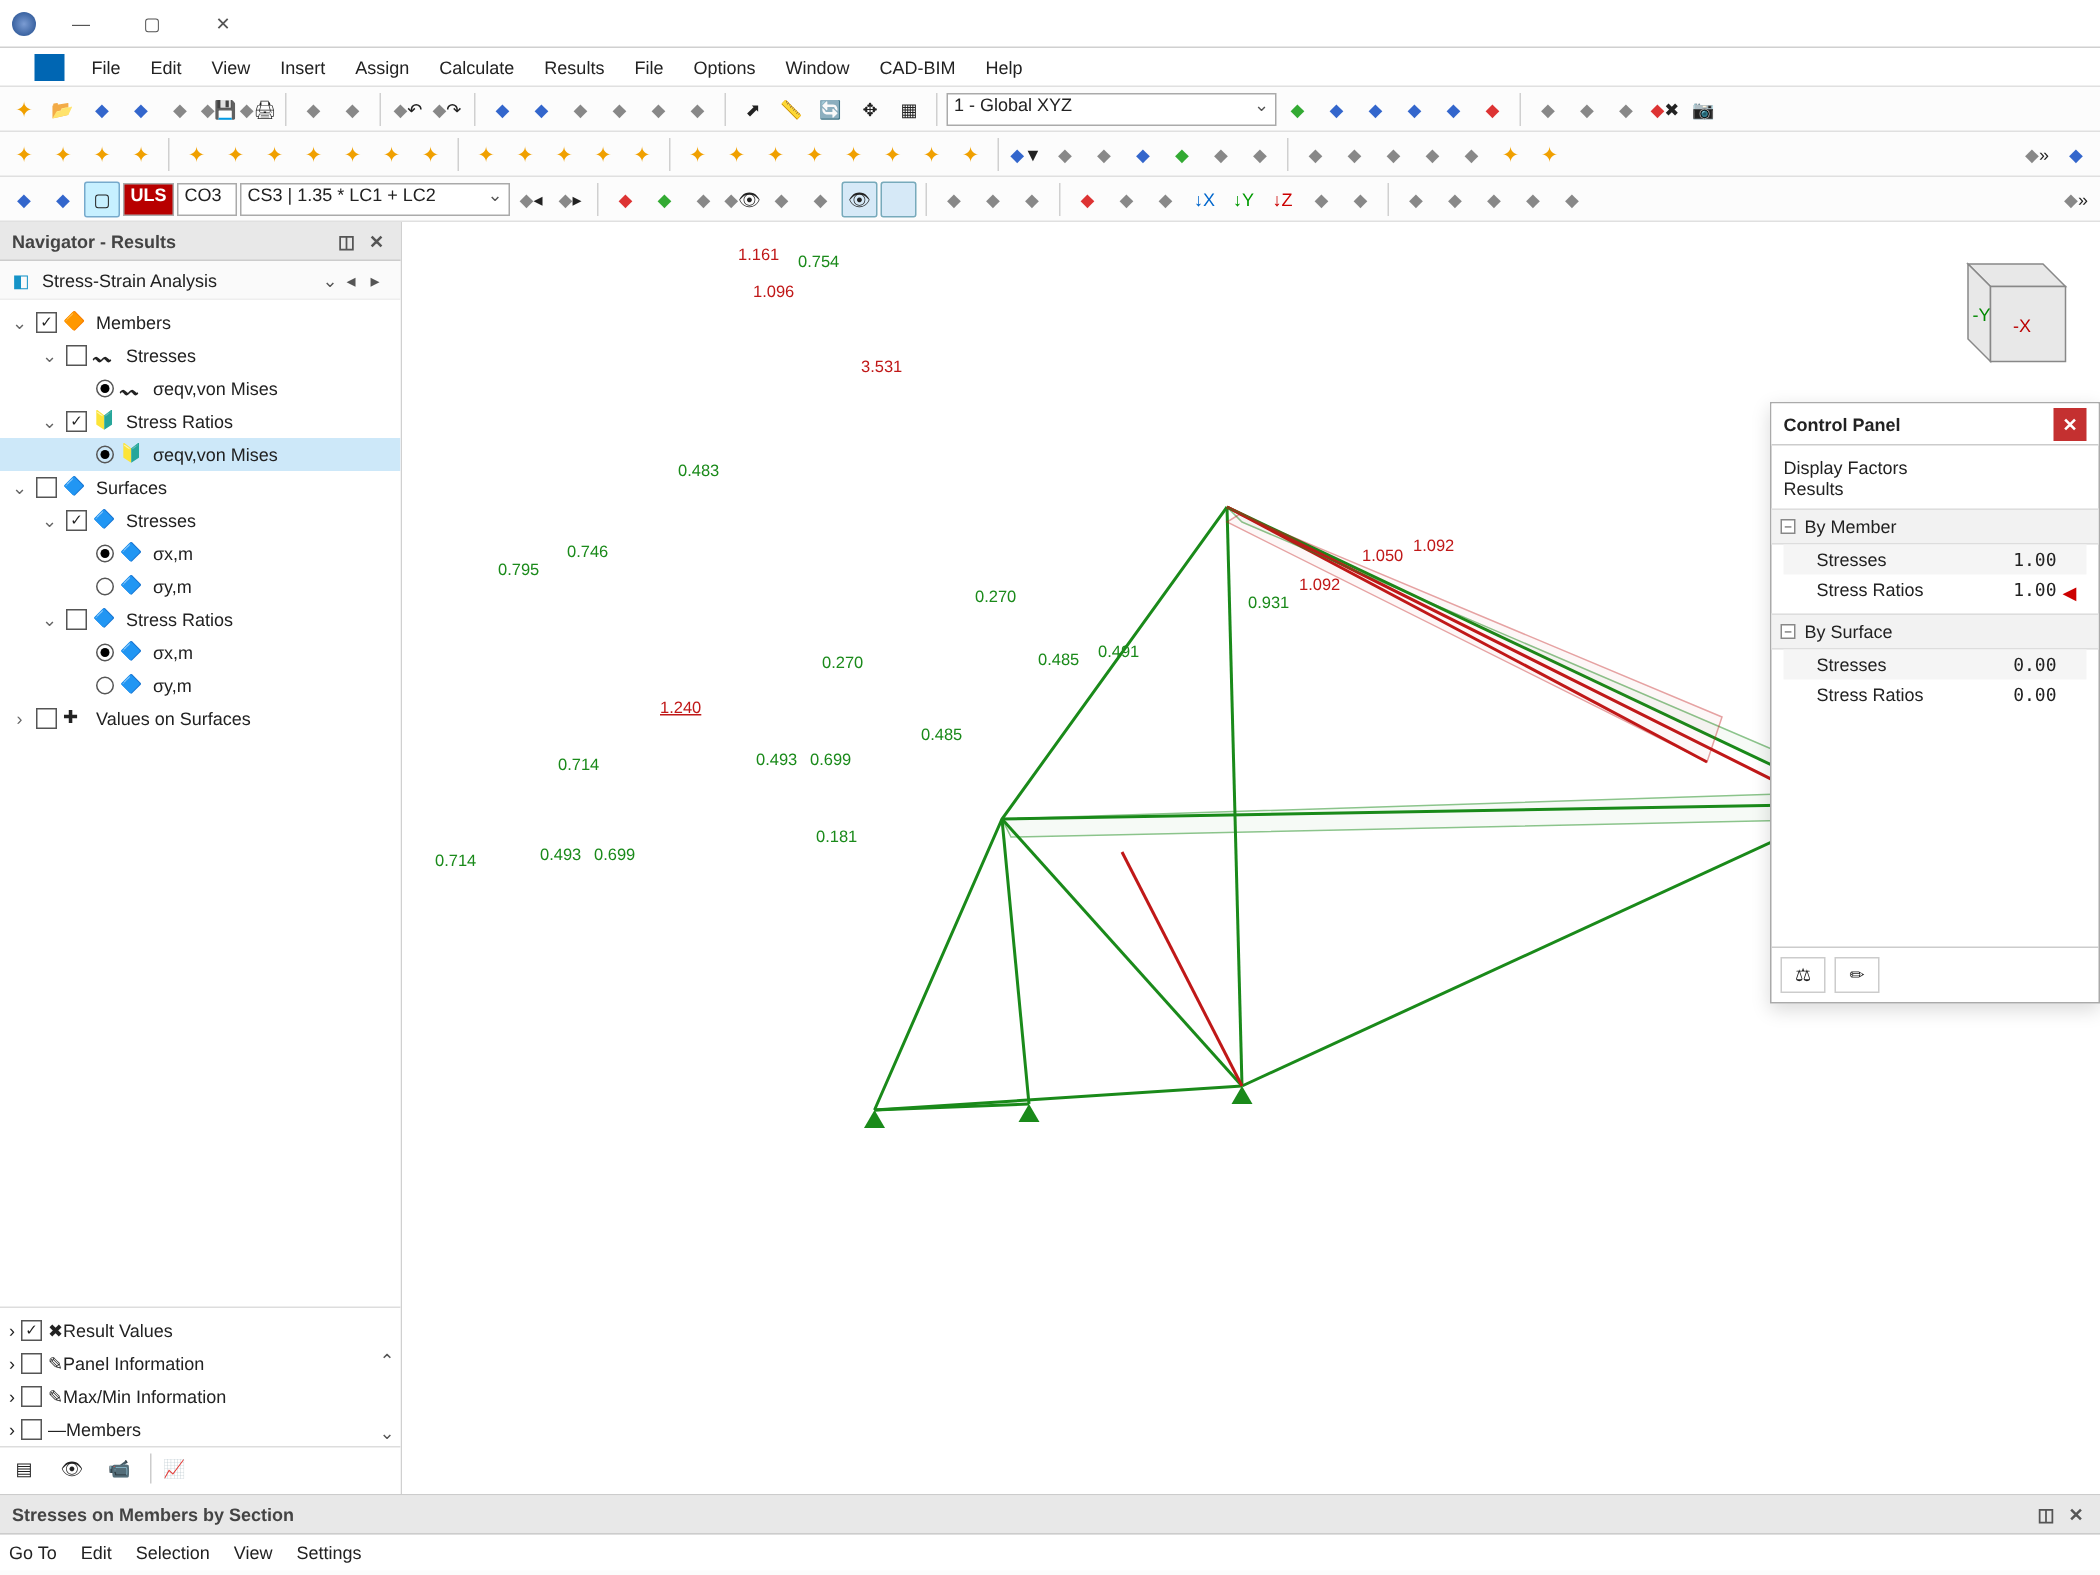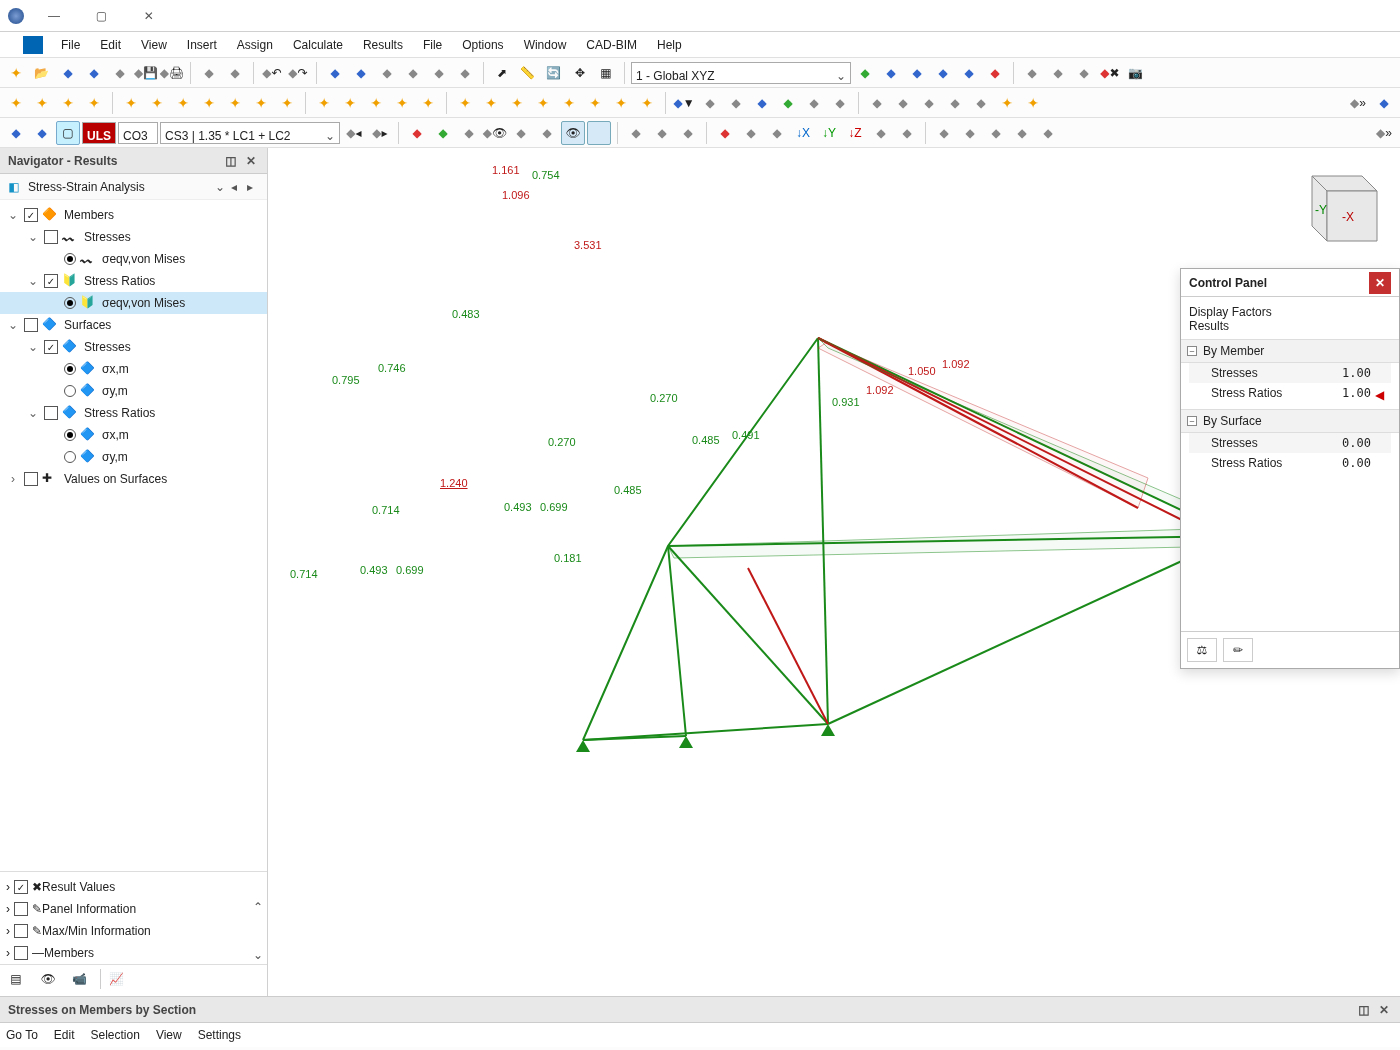--- a/index.html
+++ b/index.html
@@ -12,21 +12,21 @@
   .logo2{width:20px;height:18px;background:#0066b3;margin-right:8px}
   .menubar span{padding:0 10px;color:#222}
   .toolbar{height:30px;background:#fcfcfc;border-bottom:1px solid #e0e0e0;display:flex;align-items:center;padding:0 4px;gap:2px}
   .tbtn{width:24px;height:24px;display:inline-flex;align-items:center;justify-content:center;border:1px solid transparent;border-radius:2px}
   .tbtn.star::before{content:"✦";color:#f0a000;font-size:14px}
   .tbtn.red::before{content:"◆";color:#d33}
   .tbtn.blue::before{content:"◆";color:#36c}
   .tbtn.grn::before{content:"◆";color:#3a3}
   .tbtn.gry::before{content:"◆";color:#888}
   .tsep{width:1px;height:22px;background:#d0d0d0;margin:0 4px}
-  .tsel{height:22px;border:1px solid #aaa;padding:0 4px;display:flex;align-items:flex-end;background:#fff;min-width:120px}
+  .tsel{height:22px;border:1px solid #aaa;padding:0 4px;display:flex;align-items:flex-start;background:#fff;min-width:120px}
   .tsel.uls{background:#b80000;color:#fff;min-width:32px;font-weight:bold;justify-content:center}
   .main{display:flex;height:calc(1050px - 32px - 26px - 30px - 30px - 30px - 30px - 24px)}
   .navpanel{width:268px;border-right:1px solid #d0d0d0;display:flex;flex-direction:column}
   .panelhead{height:26px;background:#e8e8e8;border-bottom:1px solid #ccc;display:flex;align-items:center;padding:0 8px;font-weight:bold;color:#444}
   .panelhead .ctrls{margin-left:auto;display:flex;gap:4px}
   .panelhead .ctrls span{width:16px;height:16px;display:inline-flex;align-items:center;justify-content:center;color:#555;cursor:pointer}
   .navrow{height:26px;display:flex;align-items:center;padding:0 6px;background:#fafafa;border-bottom:1px solid #eee}
   .navrow .ico{width:16px;height:16px;margin-right:6px;display:inline-flex;align-items:center;justify-content:center}
   .navrow .ico::before{content:"◧";color:#1593c7}
   .navrow .nav-arrows{margin-left:auto;display:flex;gap:2px}
@@ -416,26 +416,26 @@
         <div class="vp-label g" style="left: 110px; top: 214px;">0.746</div>
         <div class="vp-label g" style="left: 64px; top: 226px;">0.795</div>
         <div class="vp-label g" style="left: 382px; top: 244px;">0.270</div>
         <div class="vp-label r" style="left: 640px; top: 217px;">1.050</div>
         <div class="vp-label r" style="left: 674px; top: 210px;">1.092</div>
         <div class="vp-label g" style="left: 564px; top: 248px;">0.931</div>
         <div class="vp-label r" style="left: 598px; top: 236px;">1.092</div>
         <div class="vp-label g" style="left: 280px; top: 288px;">0.270</div>
         <div class="vp-label g" style="left: 424px; top: 286px;">0.485</div>
         <div class="vp-label g" style="left: 464px; top: 281px;">0.491</div>
-        <div class="vp-label r" style="left: 172px; top: 329px; text-decoration: underline;">1.240</div>
+        <div class="vp-label r" style="left: 172px; top: 318px; text-decoration: underline;">1.240</div>
         <div class="vp-label g" style="left: 346px; top: 336px;">0.485</div>
         <div class="vp-label g" style="left: 104px; top: 356px;">0.714</div>
         <div class="vp-label g" style="left: 236px; top: 353px;">0.493</div>
         <div class="vp-label g" style="left: 272px; top: 353px;">0.699</div>
-        <div class="vp-label g" style="left: 286px; top: 404px;">0.181</div>
+        <div class="vp-label g" style="left: 276px; top: 404px;">0.181</div>
         <div class="vp-label g" style="left: 92px; top: 416px;">0.493</div>
         <div class="vp-label g" style="left: 128px; top: 416px;">0.699</div>
         <div class="vp-label g" style="left: 22px; top: 420px;">0.714</div>
       </div>
     
     <svg class="vp-cube" viewBox="0 0 110 100">
       <g stroke="#888" fill="#e8e8e8" stroke-width="1">
         <polygon points="30,20 80,20 95,35 45,35"></polygon>
         <polygon points="30,20 45,35 45,85 30,70"></polygon>
         <polygon points="45,35 95,35 95,85 45,85"></polygon>

